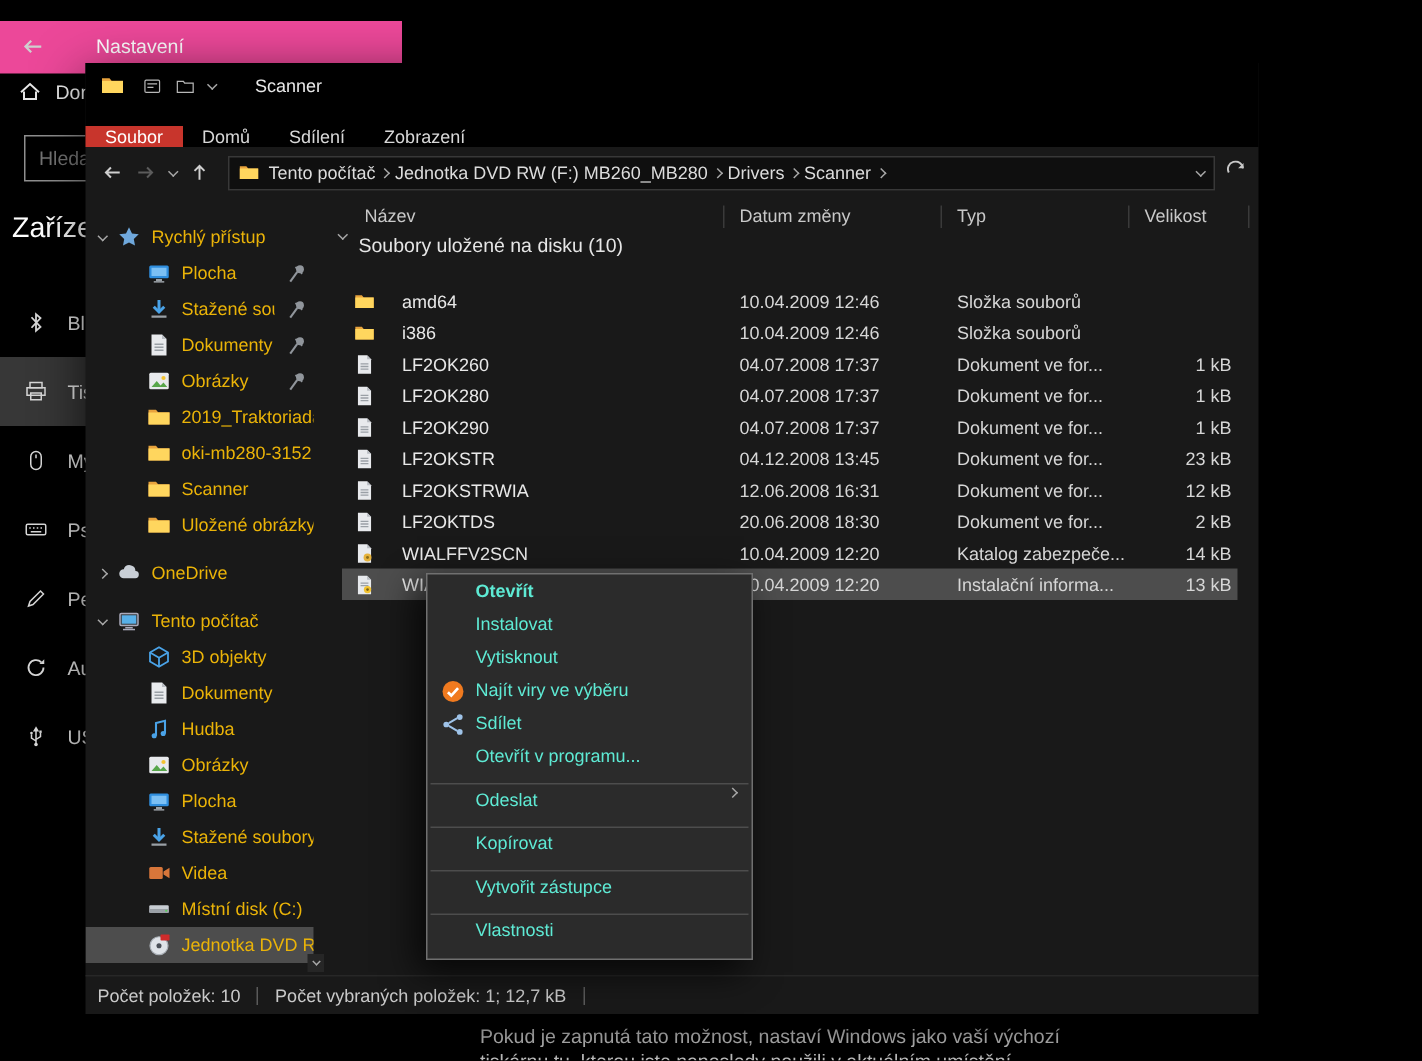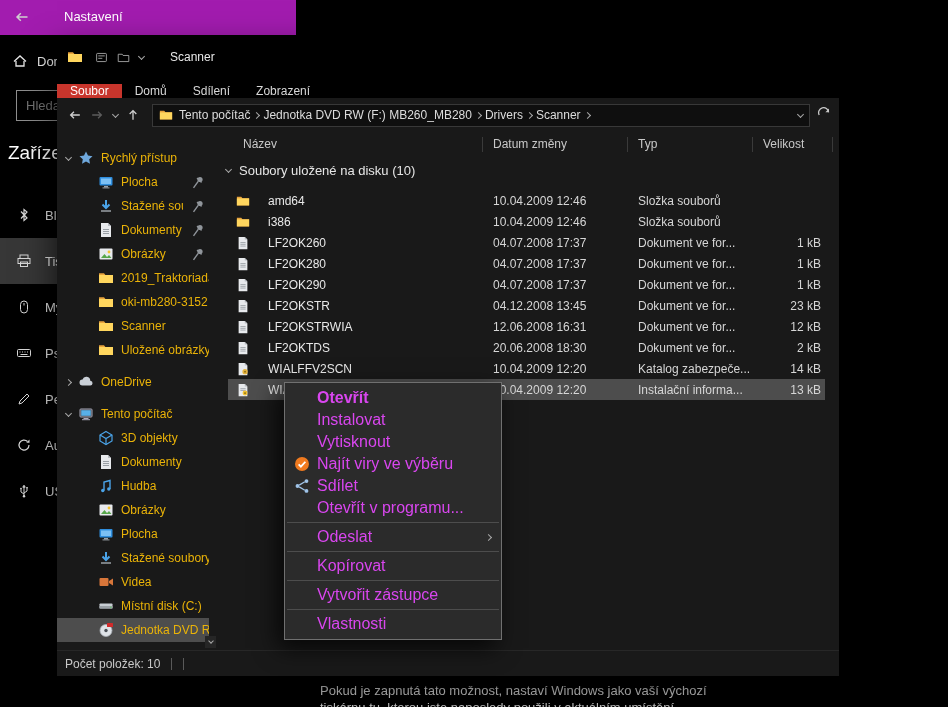--- a/index.html
+++ b/index.html
@@ -1,20 +1,20 @@
 <!DOCTYPE html>
 <html><head>
 <meta charset="utf-8">
 <style>
   *{margin:0;padding:0;box-sizing:border-box;user-select:none}
   html,body{background:#000;font-family:"Liberation Sans","DejaVu Sans",sans-serif}
   .screen{position:relative;width:948px;height:707px;background:#000;overflow:hidden}
 
   
-  .settings-header{position:absolute;left:0;top:0;width:296px;height:35px;background:#a21caf}
+  .settings-header{position:absolute;left:0;top:14px;width:268px;height:35px;background:#ec4899}
   .back-btn{position:absolute;left:14px;top:9px;width:18px;height:18px;display:flex}
   .settings-title{position:absolute;left:64px;top:9px;font-size:13px;color:#fff;white-space:nowrap}
   .home-row{position:absolute;left:12px;top:53px;display:flex;align-items:center;gap:9px;color:#ececec;font-size:13px;white-space:nowrap}
   .search-box{position:absolute;left:16px;top:90px;width:264px;height:31px;border:1px solid #8f8f8f;background:#000;display:flex;align-items:center}
   .search-box input{background:transparent;border:none;outline:none;color:#b5b5b5;font-size:13px;padding:0 9px;width:100%;font-family:inherit}
   .section-heading{position:absolute;left:8px;top:142px;font-size:19px;color:#fff;white-space:nowrap}
   .settings-nav{position:absolute;left:0;top:192px;width:320px}
   .snav-item{height:46px;display:flex;align-items:center;gap:13px;padding-left:16px;color:#e6e6e6;font-size:13px;white-space:nowrap}
   .snav-item.selected{background:#373737}
   .settings-footer1{position:absolute;left:320px;top:683px;font-size:13px;color:#cdcdcd;white-space:nowrap}
@@ -45,34 +45,34 @@
   .nav-item.lvl1{padding-left:41px}
   .nav-item.gap{margin-top:8px}
   .nav-item.selected{background:#4d4d4d}
   .pin{margin-left:auto;margin-right:3px;width:12px;height:12px;flex:none}
   .nav-scrollbtn{position:absolute;right:2px;bottom:2px;width:11px;height:12px;display:flex;align-items:center;justify-content:center;background:#262626}
 
   .files{flex:1;display:flex;flex-direction:column;overflow:hidden}
   .cols{height:24px;display:grid;grid-template-columns:265px 145px 125px 80px;align-items:center;font-size:12px;color:#c8c8c8;flex:none}
   .colcell{display:flex;align-items:center;height:15px;border-right:1px solid #3a3a3a;padding-left:10px;white-space:nowrap}
   .colcell.first{padding-left:25px}
-  .group-row{height:28px;display:flex;align-items:center;gap:8px;padding-left:8px;font-size:13px;color:#e6e6e6;flex:none}
+  .group-row{height:28px;display:flex;align-items:flex-start;gap:8px;padding-left:8px;font-size:13px;color:#e6e6e6;flex:none}
   .rows{margin-left:10px;padding-top:6px}
   .frow{width:597px;height:21px;display:grid;grid-template-columns:255px 145px 125px 72px;align-items:center;font-size:12px;color:#d6d6d6}
   .frow.selected{background:#4d4d4d}
   .fname{display:flex;align-items:center;gap:18px;padding-left:8px;color:#e8e8e8;white-space:nowrap;overflow:hidden}
   .fdate,.ftype{padding-left:10px;white-space:nowrap;overflow:hidden}
   .fsize{text-align:right;padding-right:4px;white-space:nowrap}
 
   .statusbar{height:26px;border-top:1px solid #272727;display:flex;align-items:center;gap:11px;padding-left:8px;font-size:12px;color:#c9c9c9;flex:none}
   .sdiv{width:1px;height:12px;background:#5a5a5a}
 
   
   .ctx-menu{position:absolute;left:284px;top:382px;width:218px;background:#2b2b2b;border:1px solid #707070;padding:4px 0;z-index:20;box-shadow:-6px 8px 22px rgba(0,0,0,.75)}
-  .mi{height:22px;display:flex;align-items:center;font-size:16px;color:#d946ef;padding:0 10px 0 8px}
+  .mi{height:22px;display:flex;font-size:12px;color:#5eead4;padding:0 10px 0 8px}
   .mi.bold{font-weight:bold}
   .mi .ico{width:18px;height:15px;margin-right:6px;display:flex;align-items:center;justify-content:center;flex:none}
   .mi .sub{margin-left:auto}
   .msep{height:1px;background:#4d4d4d;margin:3px 2px}
 
   
   .icn{display:inline-flex;width:16px;height:16px;flex:none;align-items:center;justify-content:center}
   .icn svg{width:100%;height:100%}
   .icn-sm{width:14px;height:14px}
   .icn-xs{width:13px;height:13px}
@@ -656,20 +656,21 @@
               <div class="ftype">Instalační informa...</div>
               <div class="fsize">13 kB</div>
             </div>
           </div>
       </div>
     </div>
 
     <div class="statusbar" id="statusbar">
         <span>Počet položek: 10</span>
         <span class="sdiv"></span>
+        <span>Počet vybraných položek: 1; 12,7 kB</span>
         <span class="sdiv"></span>
       </div>
   </div>
 
   <div class="ctx-menu" id="ctx-menu">
       <div class="mi bold">
         <span class="ico"></span>
         <span>Otevřít</span>
       </div>
       <div class="mi">

